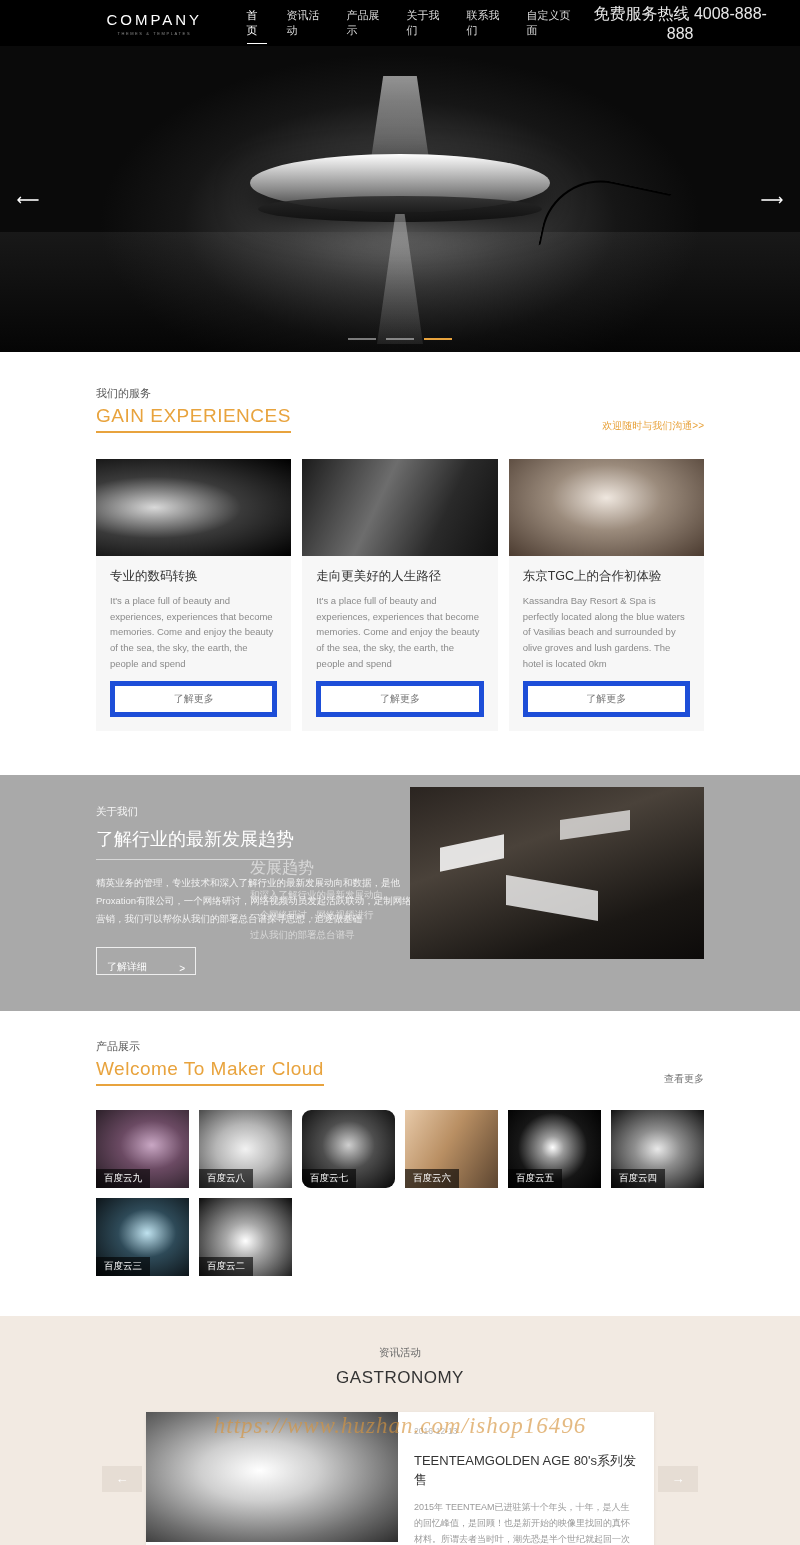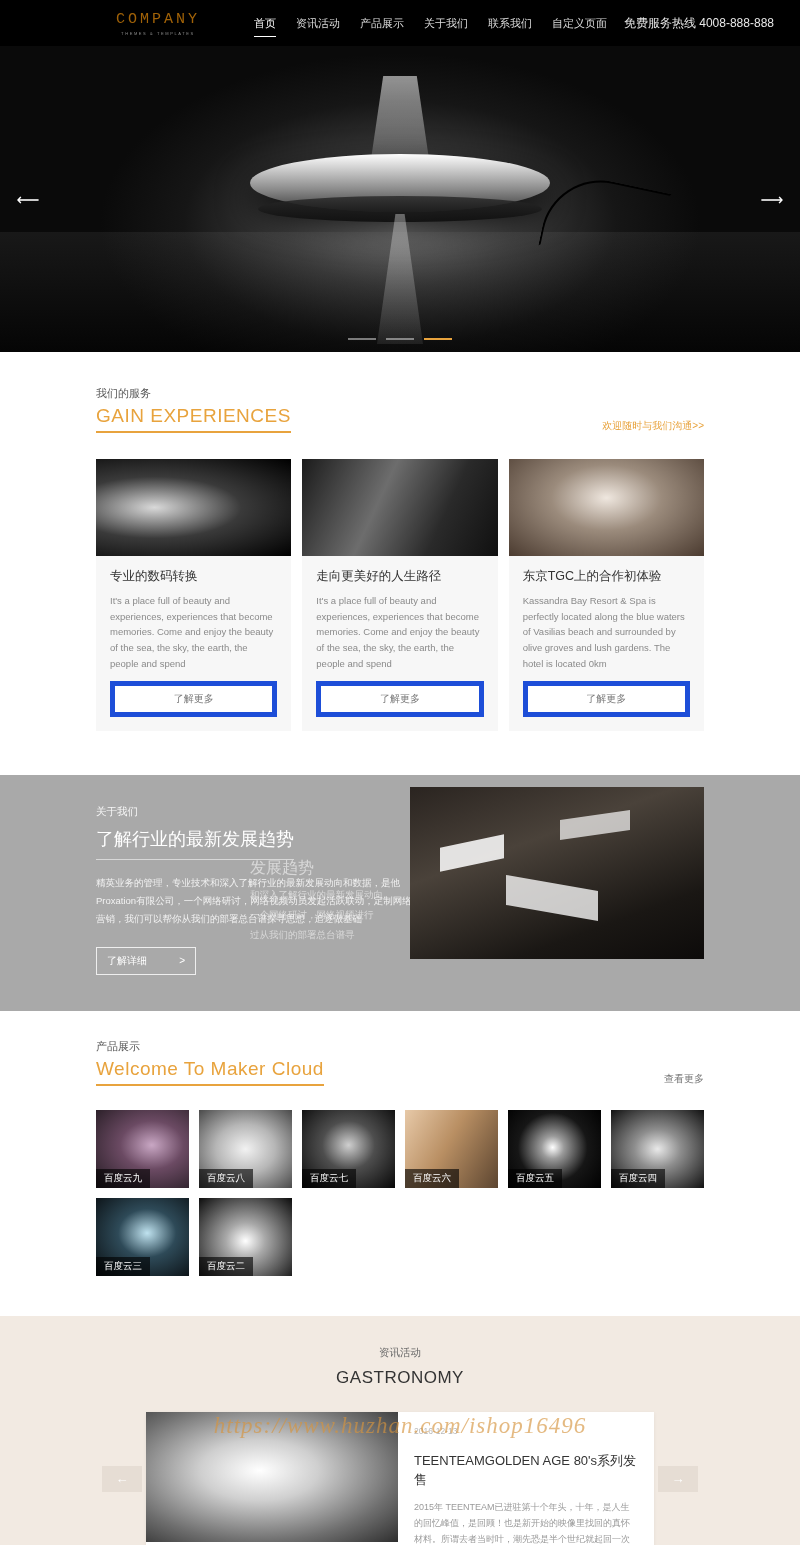--- a/index.html
+++ b/index.html
@@ -17,24 +17,24 @@
     height: 46px;
     background: #000;
     display: flex;
     align-items: center;
     padding: 0 18px;
     position: relative;
     z-index: 30;
   }
   .logo { margin-left: 80px; width: 120px; text-align: center; }
   .logo-main {
-    color: #a16207;
+    color: #ffffff;
     font-size: 15px;
     letter-spacing: 3px;
-    font-family: Liberation Mono, monospace;
+    font-family: Liberation Sans, sans-serif;
   }
   .logo-sub {
     color: #8a8a8a;
     font-size: 4px;
     letter-spacing: 1.6px;
     margin-top: 3px;
   }
   .nav { display: flex; margin-left: 26px; }
   .nav-item {
     color: #ddd;
@@ -46,22 +46,23 @@
   .nav-item.active { color: #fff; }
   .nav-item.active:after {
     content: "";
     position: absolute;
     left: 10px; right: 10px; bottom: 0;
     height: 1px; background: #fff;
   }
   .hotline {
     margin-left: auto;
     color: #e8e8e8;
-    font-size: 12px;
+    font-size: 16px;
     padding-right: 8px;
+    text-align: center;
   }
 
   
   .hero {
     height: 306px;
     background: #111;
     position: relative;
     overflow: hidden;
   }
   .hero-stage {
@@ -179,21 +180,21 @@
     font-size: 18px; margin-top: 8px; font-weight: normal;
     border-bottom: 1px solid rgba(255,255,255,.55);
     display: inline-block; padding-bottom: 8px;
   }
   .about-text { font-size: 9.5px; line-height: 1.9; margin-top: 14px; color: #f2f2f2; }
   .about-btn {
     margin-top: 18px;
     width: 100px; height: 28px;
     border: 1px solid rgba(255,255,255,.8);
     color: #fff; font-size: 10px;
-    display: flex; align-items: center; justify-content: space-between;
+    display: flex; align-items: flex-end; justify-content: space-between;
     padding: 0 10px; cursor: pointer;
   }
   .about-img {
     position: absolute;
     left: 410px; top: -18px;
     width: 294px; height: 172px;
     background: linear-gradient(160deg,#2a2420 0%, #4a423a 35%, #1a1714 75%, #0d0b0a 100%);
     overflow: hidden;
   }
   .about-img .shape { position: absolute; background: rgba(255,255,255,.85); }
@@ -210,21 +211,21 @@
   .products { background: #fff; padding: 28px 96px 40px; }
   .grid { display: grid; grid-template-columns: repeat(6, 1fr); gap: 10px; margin-top: 24px; text-align: right; }
   .tile { height: 78px; position: relative; overflow: hidden; }
   .tile .cap {
     position: absolute; left: 0; bottom: 0;
     background: rgba(0,0,0,.62); color: #fff;
     font-size: 9.5px; padding: 3px 8px;
   }
   .t1 { background: radial-gradient(ellipse at 60% 45%, #c9a7c4 0%, #6b4a63 40%, #221a20 100%); }
   .t2 { background: radial-gradient(ellipse at 50% 50%, #f2f2f2 0%, #b6b6b6 45%, #4a4a4a 100%); }
-  .t3 { background: radial-gradient(ellipse at 50% 45%, #cfcfcf 0%, #4e4e4e 40%, #070707 100%); }
+  .t3 { background: radial-gradient(ellipse at 50% 45%, #cfcfcf 0%, #4e4e4e 40%, #070707 100%); border-radius: 9px; }
   .t4 { background: linear-gradient(120deg,#e7c9a8 0%, #b98f63 45%, #5c4530 100%); }
   .t5 { background: radial-gradient(circle at 48% 48%, #ffffff 0%, #9a9a9a 18%, #161616 55%, #000 100%); }
   .t6 { background: radial-gradient(ellipse at 50% 50%, #e9e9e9 0%, #8e8e8e 35%, #111 100%); }
   .t7 { background: radial-gradient(ellipse at 55% 45%, #bfe2ef 0%, #2e4a58 40%, #080c0f 100%); }
   .t8 { background: radial-gradient(ellipse at 50% 55%, #ffffff 0%, #a8a8a8 30%, #0c0c0c 100%); }
 
   
   .news { background: #f2eae2; padding: 30px 0 40px; text-align: center; position: relative; }
   .news-sub { font-size: 10.5px; color: #666; }
   .news-title { font-size: 17px; color: #333; margin-top: 8px; letter-spacing: .5px; font-weight: normal; }

